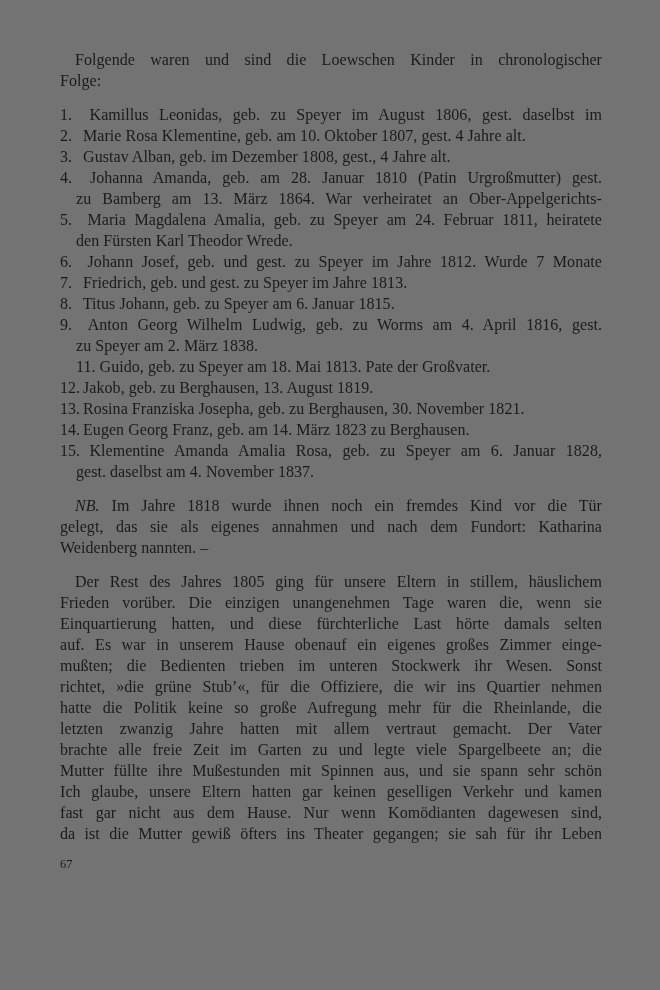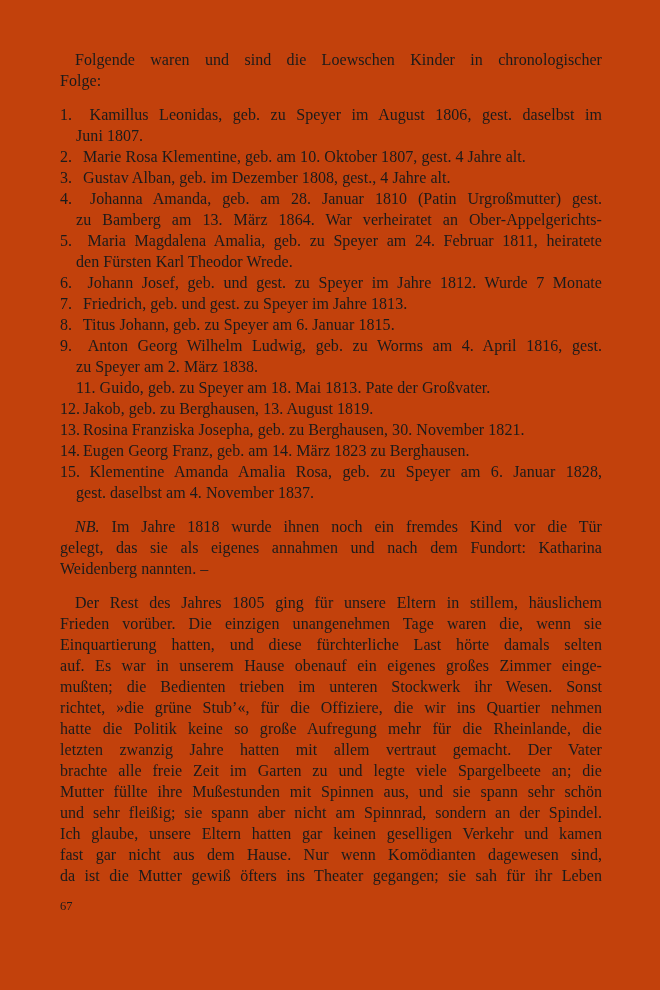--- a/index.html
+++ b/index.html
@@ -4,21 +4,21 @@
 <style>
   html, body {
     margin: 0;
     padding: 0;
     background: #ffffff;
   }
   .page {
     position: relative;
     width: 660px;
     height: 990px;
-    background: #c2410c;
+    background: #737373;
     color: #1b1b1b;
     font-family: "Liberation Serif", "DejaVu Serif", serif;
     font-size: 16px;
     overflow: hidden;
   }
   .text-block {
     position: absolute;
     top: 49px;
     left: 60px;
     width: 542px;
@@ -58,21 +58,20 @@
 
 <div class="page">
   <div class="text-block">
     <div class="block">
         <div class="line ind">Folgende waren und sind die Loewschen Kinder in chronologischer</div>
         <div class="line last">Folge:</div>
       </div>
     <div class="block">
         <div>
           <div class="line"><span class="num">1.</span> Kamillus Leonidas, geb. zu Speyer im August 1806, gest. daselbst im</div>
-          <div class="line cont last">Juni 1807.</div>
         </div>
         <div>
           <div class="line last"><span class="num">2.</span> Marie Rosa Klementine, geb. am 10. Oktober 1807, gest. 4 Jahre alt.</div>
         </div>
         <div>
           <div class="line last"><span class="num">3.</span> Gustav Alban, geb. im Dezember 1808, gest., 4 Jahre alt.</div>
         </div>
         <div>
           <div class="line"><span class="num">4.</span> Johanna Amanda, geb. am 28. Januar 1810 (Patin Urgroßmutter) gest.</div>
           <div class="line cont">zu Bamberg am 13. März 1864. War verheiratet an Ober-Appelgerichts-</div>
@@ -120,20 +119,19 @@
         <div class="line ind">Der Rest des Jahres 1805 ging für unsere Eltern in stillem, häuslichem</div>
         <div class="line">Frieden vorüber. Die einzigen unangenehmen Tage waren die, wenn sie</div>
         <div class="line">Einquartierung hatten, und diese fürchterliche Last hörte damals selten</div>
         <div class="line">auf. Es war in unserem Hause obenauf ein eigenes großes Zimmer einge-</div>
         <div class="line">mußten; die Bedienten trieben im unteren Stockwerk ihr Wesen. Sonst</div>
         <div class="line">richtet, »die grüne Stub’«, für die Offiziere, die wir ins Quartier nehmen</div>
         <div class="line">hatte die Politik keine so große Aufregung mehr für die Rheinlande, die</div>
         <div class="line">letzten zwanzig Jahre hatten mit allem vertraut gemacht. Der Vater</div>
         <div class="line">brachte alle freie Zeit im Garten zu und legte viele Spargelbeete an; die</div>
         <div class="line">Mutter füllte ihre Mußestunden mit Spinnen aus, und sie spann sehr schön</div>
-        <div class="line">und sehr fleißig; sie spann aber nicht am Spinnrad, sondern an der Spindel.</div>
         <div class="line">Ich glaube, unsere Eltern hatten gar keinen geselligen Verkehr und kamen</div>
         <div class="line">fast gar nicht aus dem Hause. Nur wenn Komödianten dagewesen sind,</div>
         <div class="line">da ist die Mutter gewiß öfters ins Theater gegangen; sie sah für ihr Leben</div>
       </div>
     <div class="page-number">67</div>
   </div>
 </div>
 
 </body></html>

